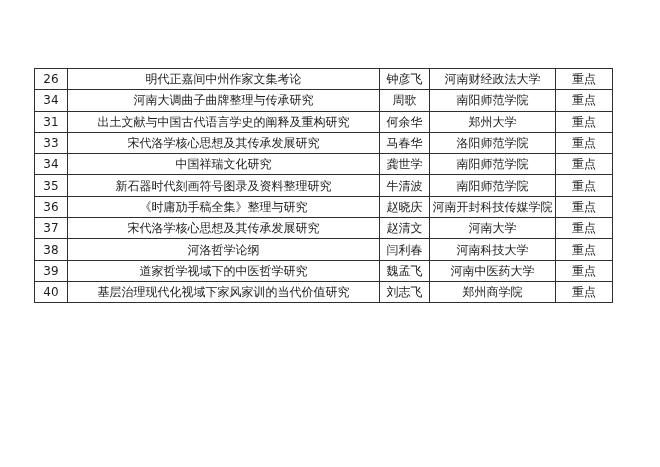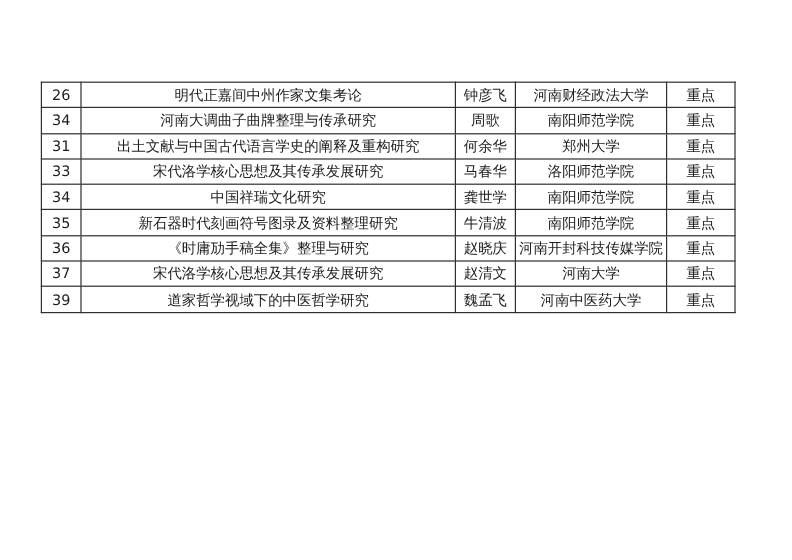--- a/index.html
+++ b/index.html
@@ -106,21 +106,35 @@
     <td class="c-status">重点</td>
   </tr>
         <tr>
     <td class="c-num">37</td>
     <td class="c-title">宋代洛学核心思想及其传承发展研究</td>
     <td class="c-name">赵清文</td>
     <td class="c-inst">河南大学</td>
     <td class="c-status">重点</td>
   </tr>
         <tr>
+    <td class="c-num">38</td>
+    <td class="c-title">河洛哲学论纲</td>
+    <td class="c-name">闫利春</td>
+    <td class="c-inst">河南科技大学</td>
+    <td class="c-status">重点</td>
+  </tr>
+        <tr>
     <td class="c-num">39</td>
     <td class="c-title">道家哲学视域下的中医哲学研究</td>
     <td class="c-name">魏孟飞</td>
     <td class="c-inst">河南中医药大学</td>
+    <td class="c-status">重点</td>
+  </tr>
+        <tr>
+    <td class="c-num">40</td>
+    <td class="c-title">基层治理现代化视域下家风家训的当代价值研究</td>
+    <td class="c-name">刘志飞</td>
+    <td class="c-inst">郑州商学院</td>
     <td class="c-status">重点</td>
   </tr>
       </tbody>
   </table>
 </div>
 
 </body></html>

